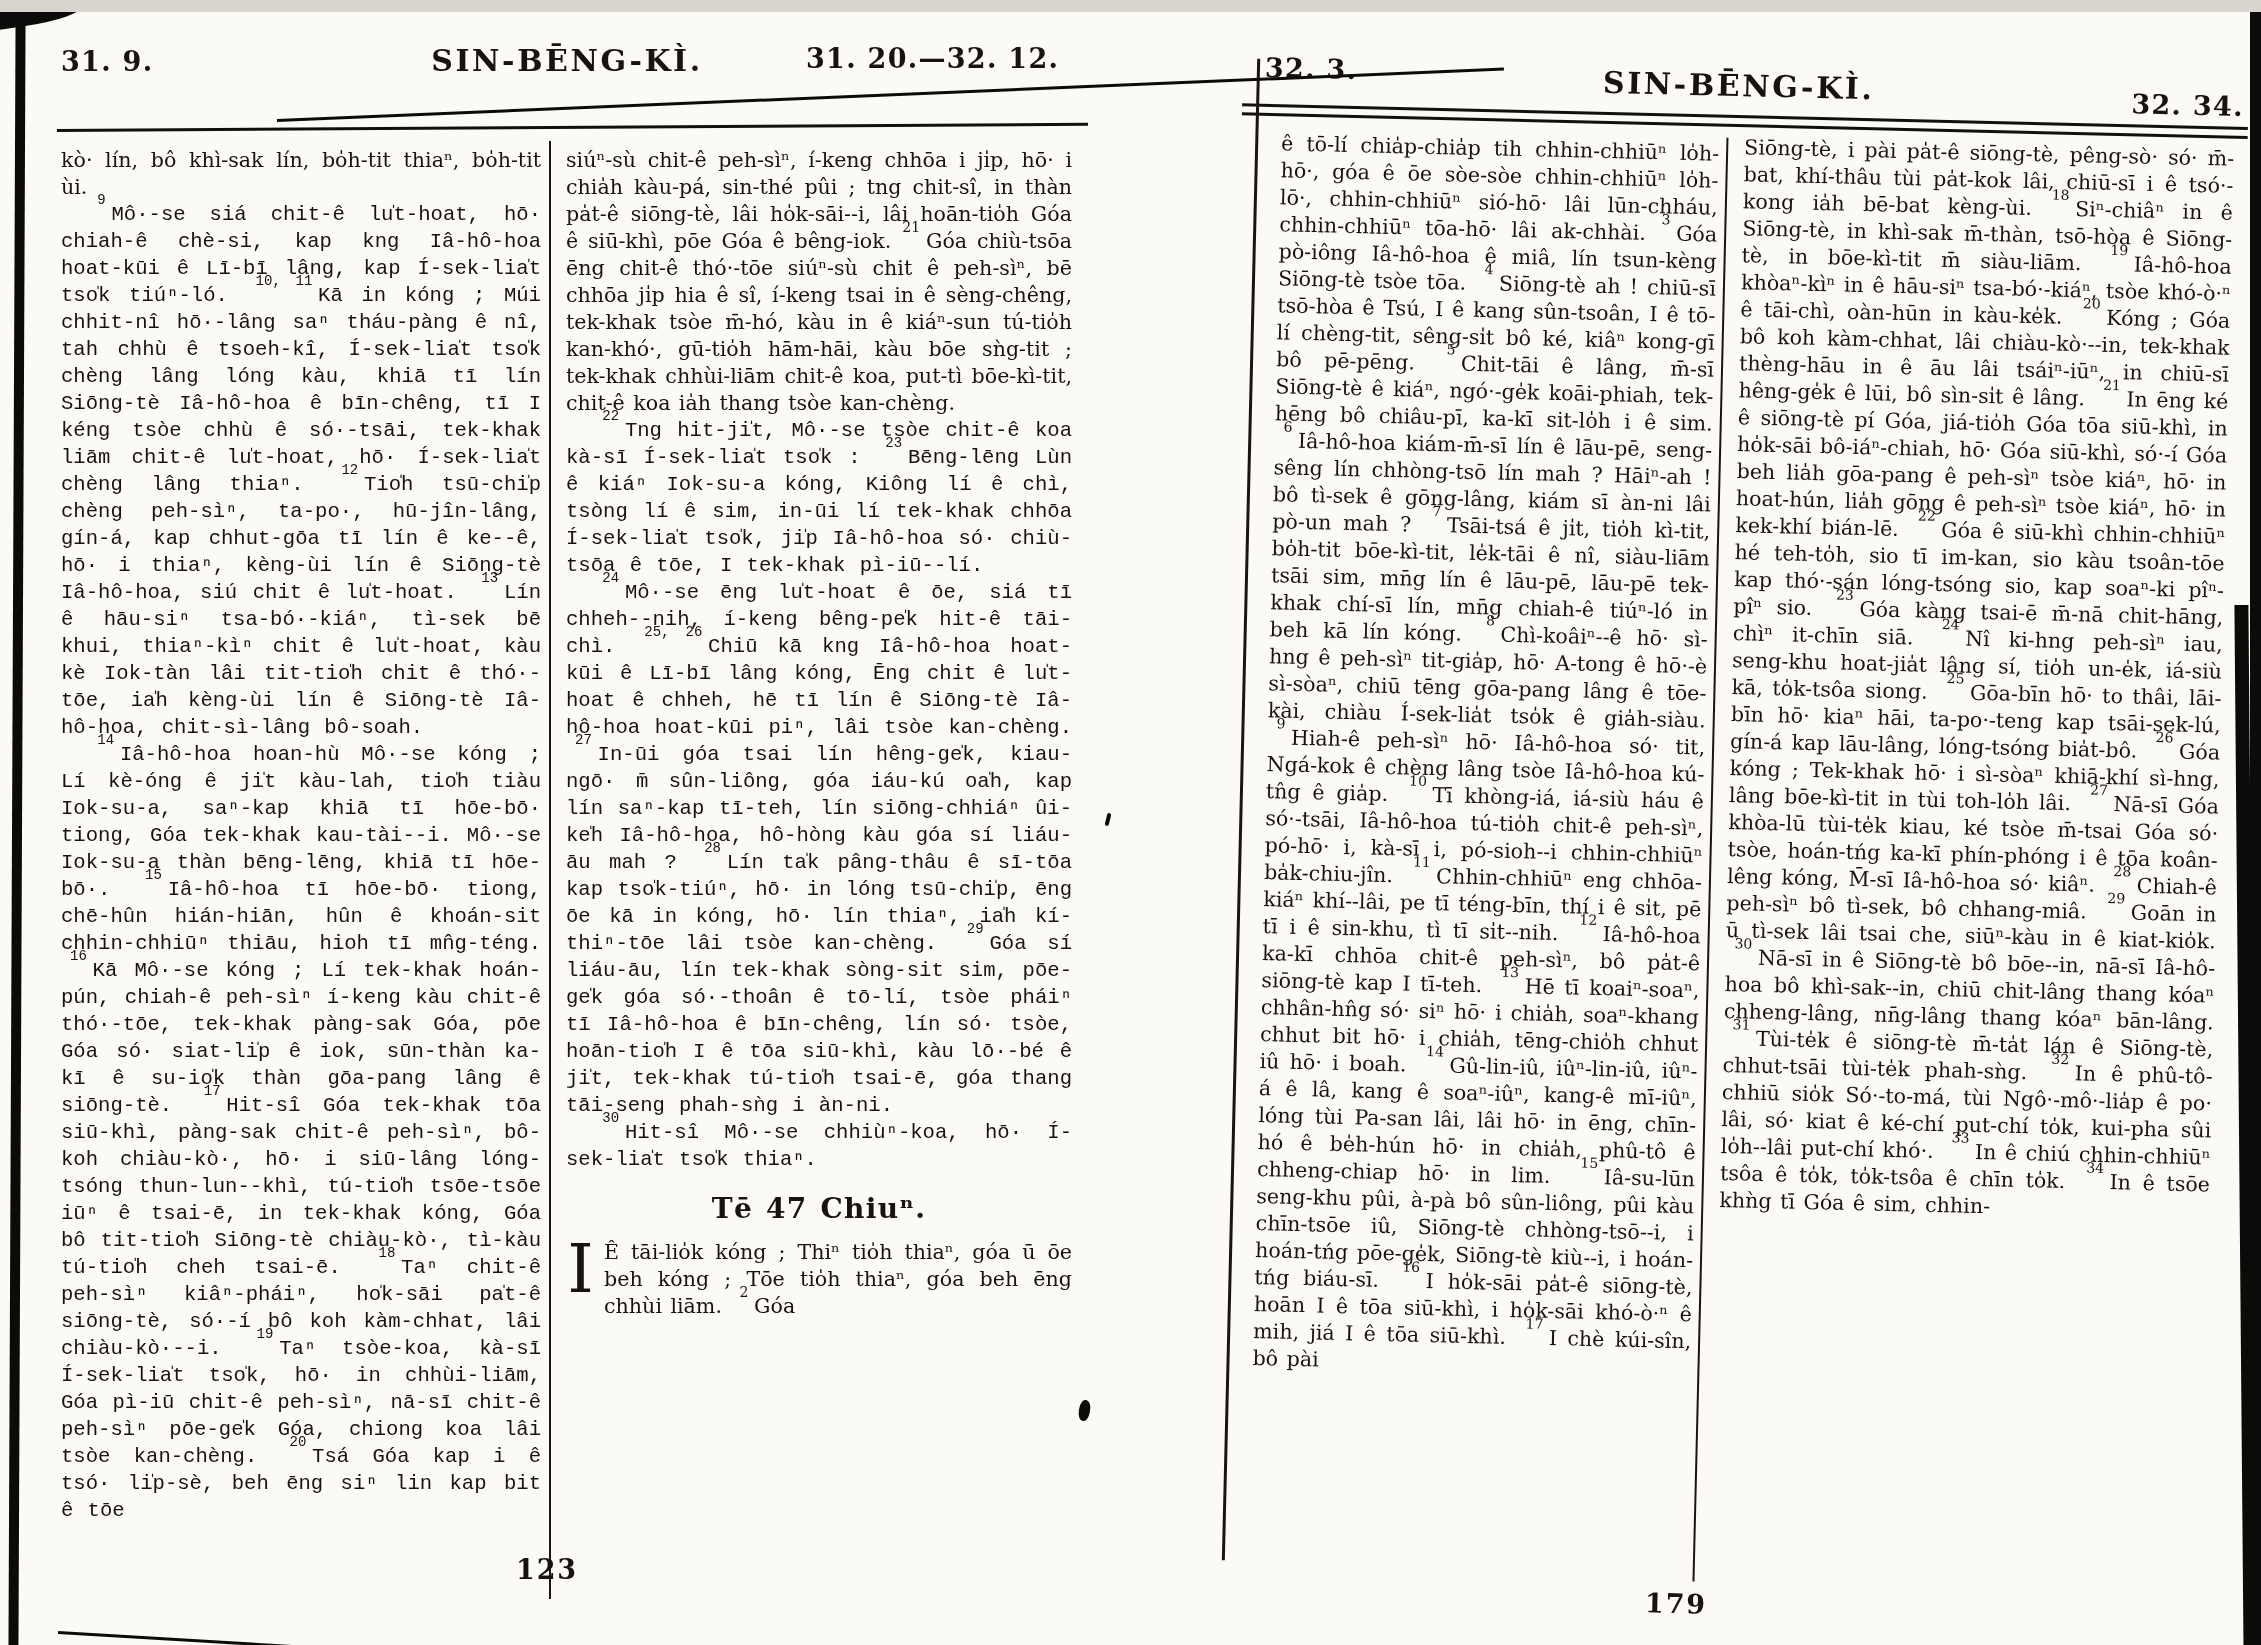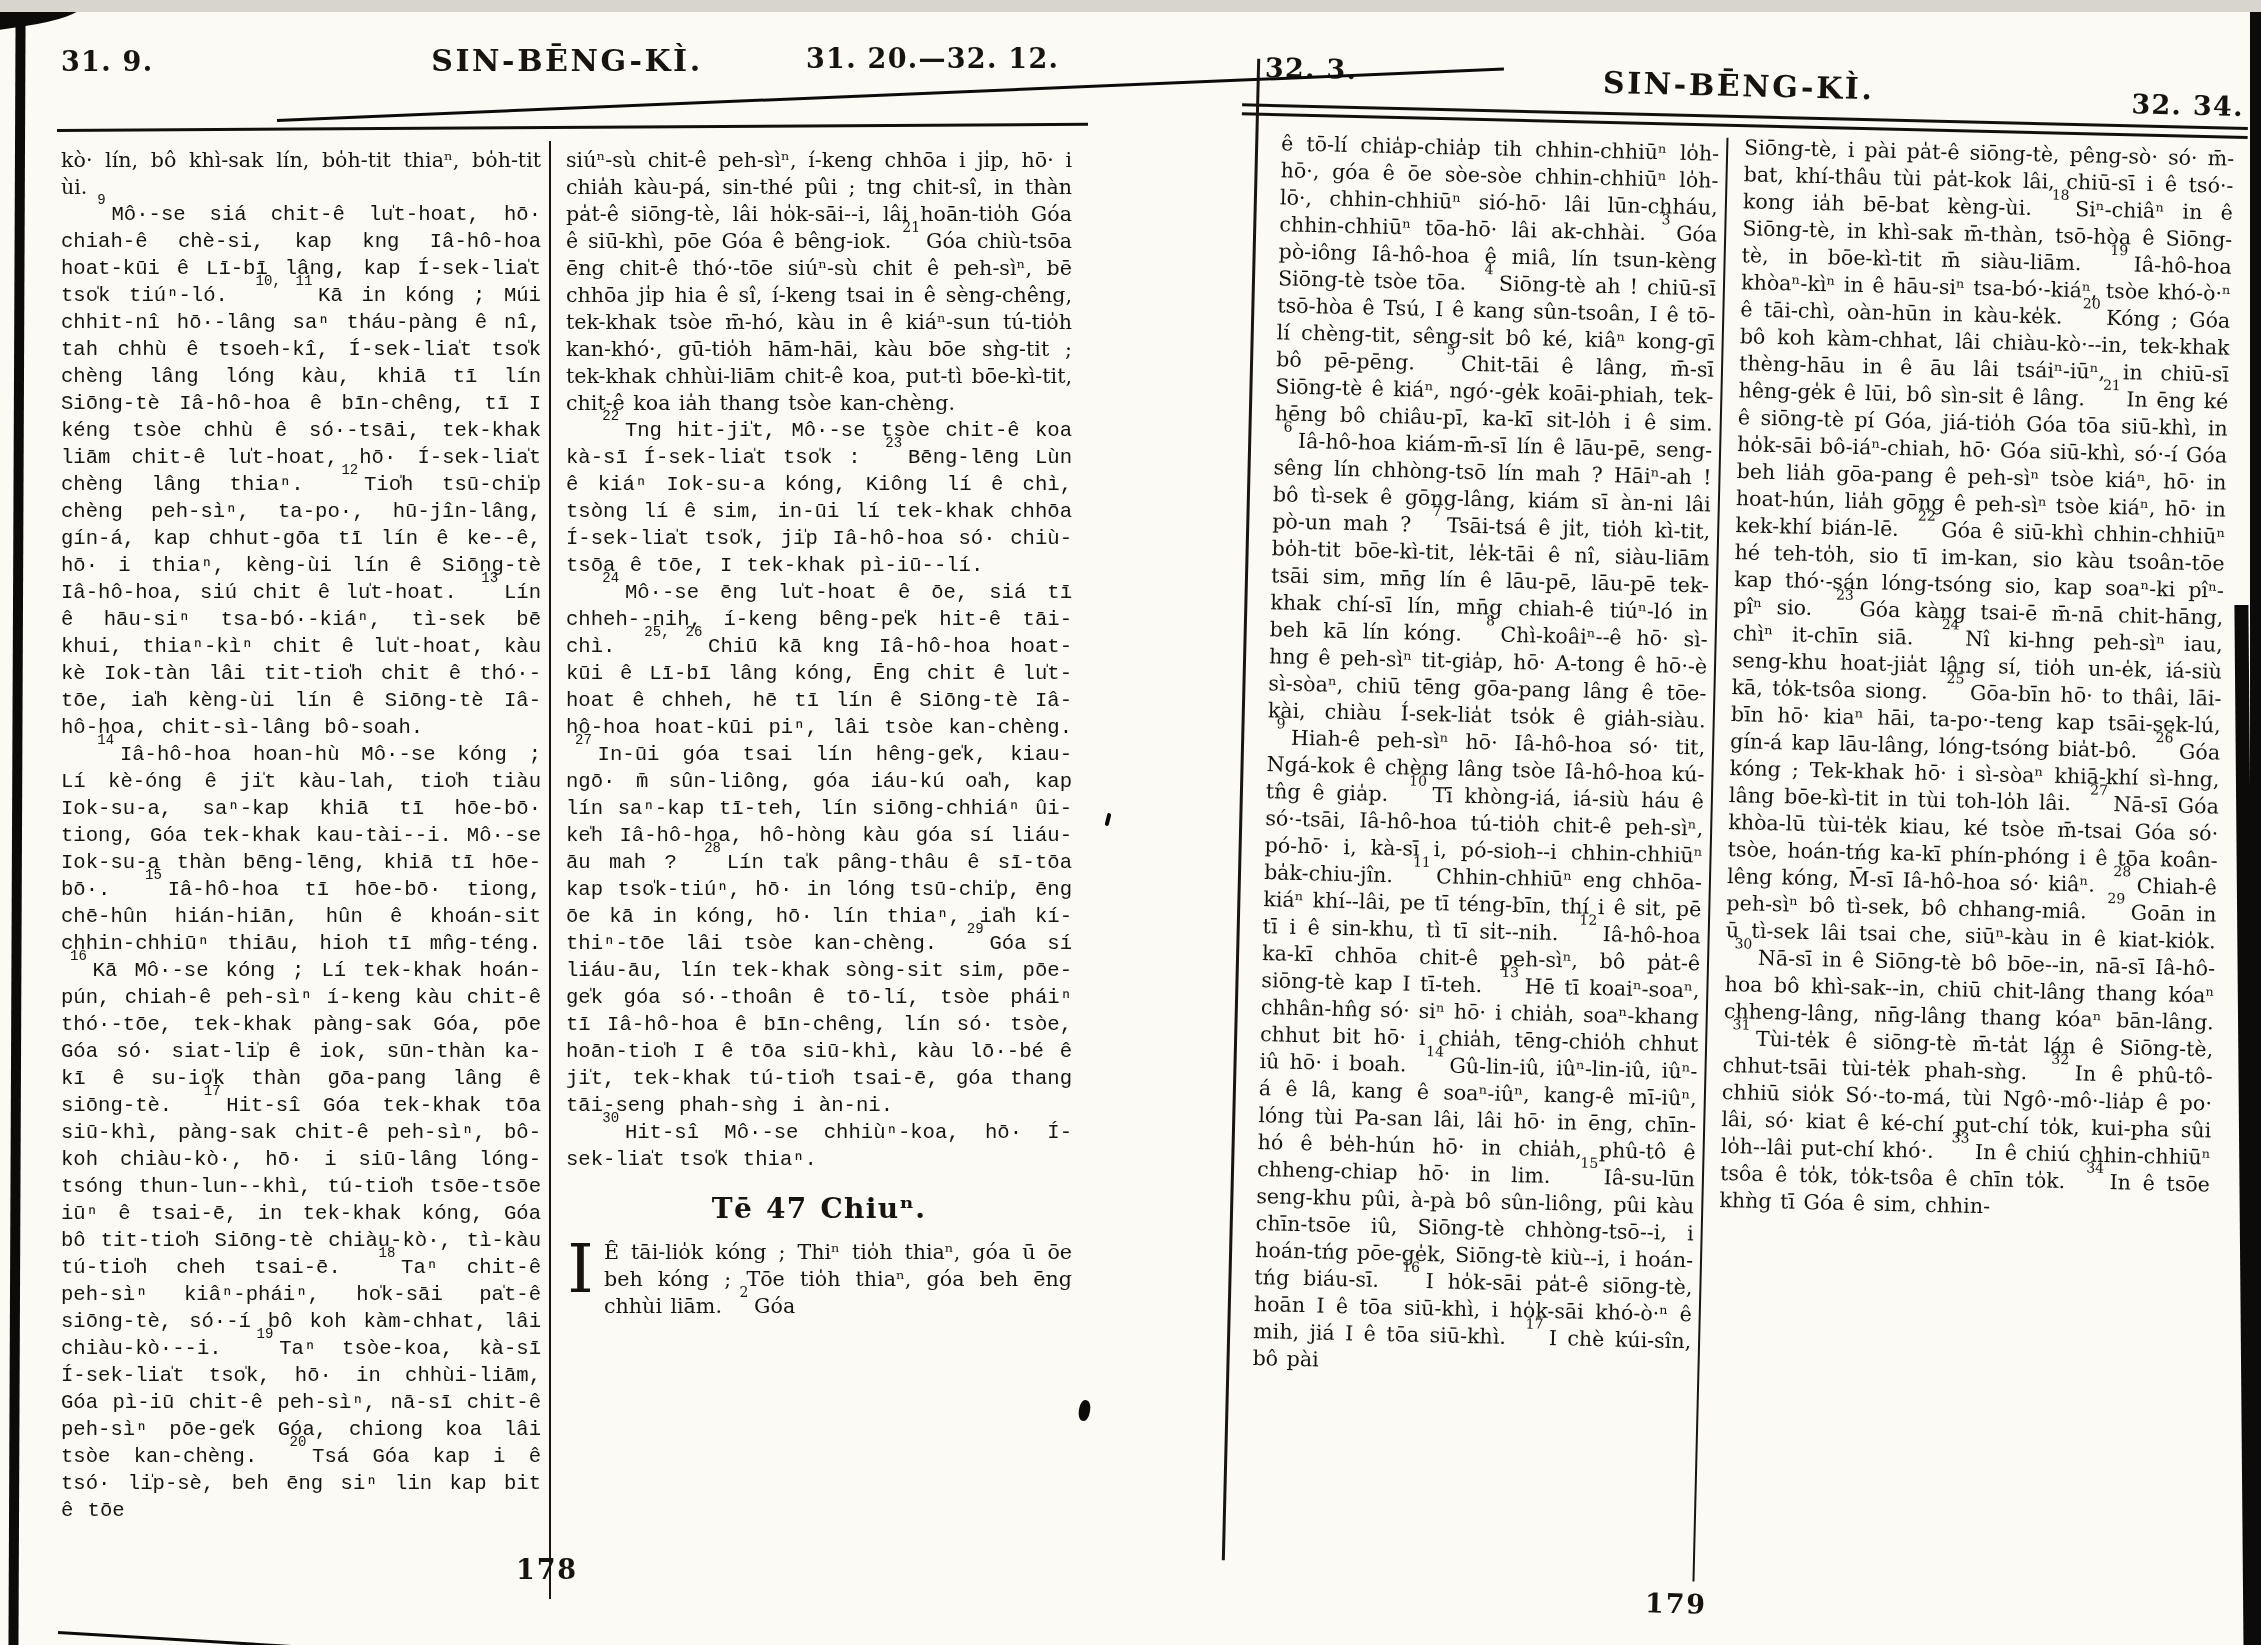--- a/index.html
+++ b/index.html
@@ -65,21 +65,21 @@
     <div class="vrule" style="left:549px;top:129px;height:1458px;"></div>
     <div class="page-col" style="left:566px;top:135px;width:506px;height:1460px;">
         <p class="para">siúⁿ-sù chit-ê peh-sìⁿ, í-keng chhōa i ji̍p, hō· i chia̍h kàu-pá, sin-thé pûi ; tng chit-sî, in thàn pa̍t-ê siōng-tè, lâi ho̍k-sāi--i, lâi hoān-tio̍h Góa ê siū-khì, pōe Góa ê bêng-iok. <sup class="vnum">21</sup>Góa chiù-tsōa ēng chit-ê thó·-tōe siúⁿ-sù chit ê peh-sìⁿ, bē chhōa ji̍p hia ê sî, í-keng tsai in ê sèng-chêng, tek-khak tsòe m̄-hó, kàu in ê kiáⁿ-sun tú-tio̍h kan-khó·, gū-tio̍h hām-hāi, kàu bōe sǹg-tit ; tek-khak chhùi-liām chit-ê koa, put-tì bōe-kì-tit, chit-ê koa ia̍h thang tsòe kan-chèng. </p>
         <p class="para indent"><sup class="vnum">22</sup>Tng hit-ji̍t, Mô·-se tsòe chit-ê koa kà-sī Í-sek-lia̍t tso̍k : <sup class="vnum">23</sup>Bēng-lēng Lùn ê kiáⁿ Iok-su-a kóng, Kiông lí ê chì, tsòng lí ê sim, in-ūi lí tek-khak chhōa Í-sek-lia̍t tso̍k, ji̍p Iâ-hô-hoa só· chiù-tsōa ê tōe, I tek-khak pì-iū--lí. </p>
         <p class="para indent"><sup class="vnum">24</sup>Mô·-se ēng lu̍t-hoat ê ōe, siá tī chheh--nih, í-keng bêng-pe̍k hit-ê tāi-chì. <sup class="vnum">25, 26</sup>Chiū kā kng Iâ-hô-hoa hoat-kūi ê Lī-bī lâng kóng, Ēng chit ê lu̍t-hoat ê chheh, hē tī lín ê Siōng-tè Iâ-hô-hoa hoat-kūi piⁿ, lâi tsòe kan-chèng. <sup class="vnum">27</sup>In-ūi góa tsai lín hêng-ge̍k, kiau-ngō· m̄ sûn-liông, góa iáu-kú oa̍h, kap lín saⁿ-kap tī-teh, lín siōng-chhiáⁿ ûi-ke̍h Iâ-hô-hoa, hô-hòng kàu góa sí liáu-āu mah ? <sup class="vnum">28</sup>Lín ta̍k pâng-thâu ê sī-tōa kap tso̍k-tiúⁿ, hō· in lóng tsū-chi̍p, ēng ōe kā in kóng, hō· lín thiaⁿ, ia̍h kí-thiⁿ-tōe lâi tsòe kan-chèng. <sup class="vnum">29</sup>Góa sí liáu-āu, lín tek-khak sòng-sit sim, pōe-ge̍k góa só·-thoân ê tō-lí, tsòe pháiⁿ tī Iâ-hô-hoa ê bīn-chêng, lín só· tsòe, hoān-tio̍h I ê tōa siū-khì, kàu lō·-bé ê ji̍t, tek-khak tú-tio̍h tsai-ē, góa thang tāi-seng phah-sǹg i àn-ni. </p>
         <p class="para indent"><sup class="vnum">30</sup>Hit-sî Mô·-se chhiùⁿ-koa, hō· Í-sek-lia̍t tso̍k thiaⁿ. </p>
         <div class="chap-heading">Tē 47 Chiuⁿ.</div>
         <p class="para"><span class="drop">I</span>Ê tāi-lio̍k kóng ; Thiⁿ tio̍h thiaⁿ, góa ū ōe beh kóng ; Tōe tio̍h thiaⁿ, góa beh ēng chhùi liām. <sup class="vnum">2</sup>Góa </p>
       </div>
 
-    <div class="pagenum" style="left:516px;top:1542px;">178</div>
+    <div class="pagenum" style="left:516px;top:1542px;">123</div>
   </div>
 
   <div id="page-right-inner">
     <div class="hdr-num" style="left:35px;top:11.6px;">32. 3.</div>
     <div class="hdr-title" style="left:509px;top:17px;">SIN-BĒNG-KÌ.</div>
     <div class="hdr-num" style="left:902px;top:28px;">32. 34.</div>
 
     <div class="hrule" style="left:13px;top:64px;width:1006px;height:3.2px;"></div>
     <div class="hrule" style="left:13px;top:73px;width:1006px;height:2.6px;"></div>
 

